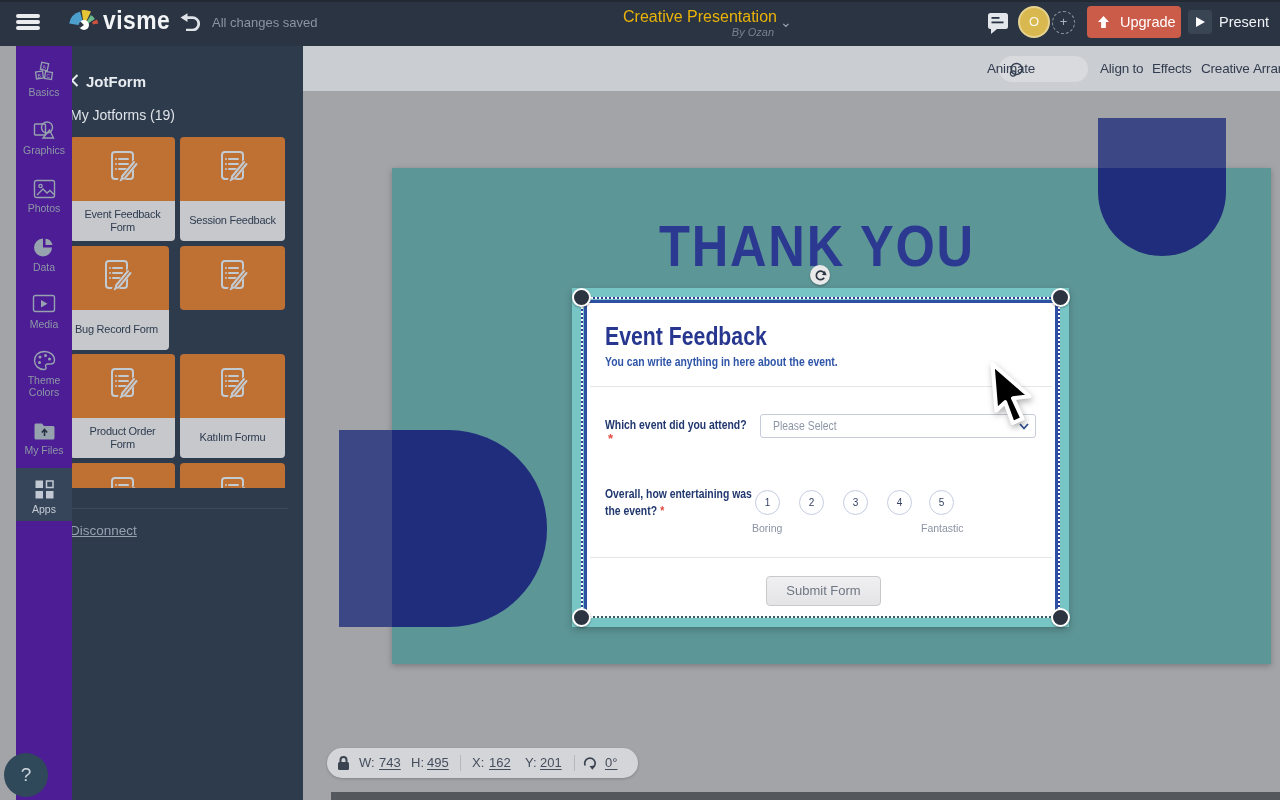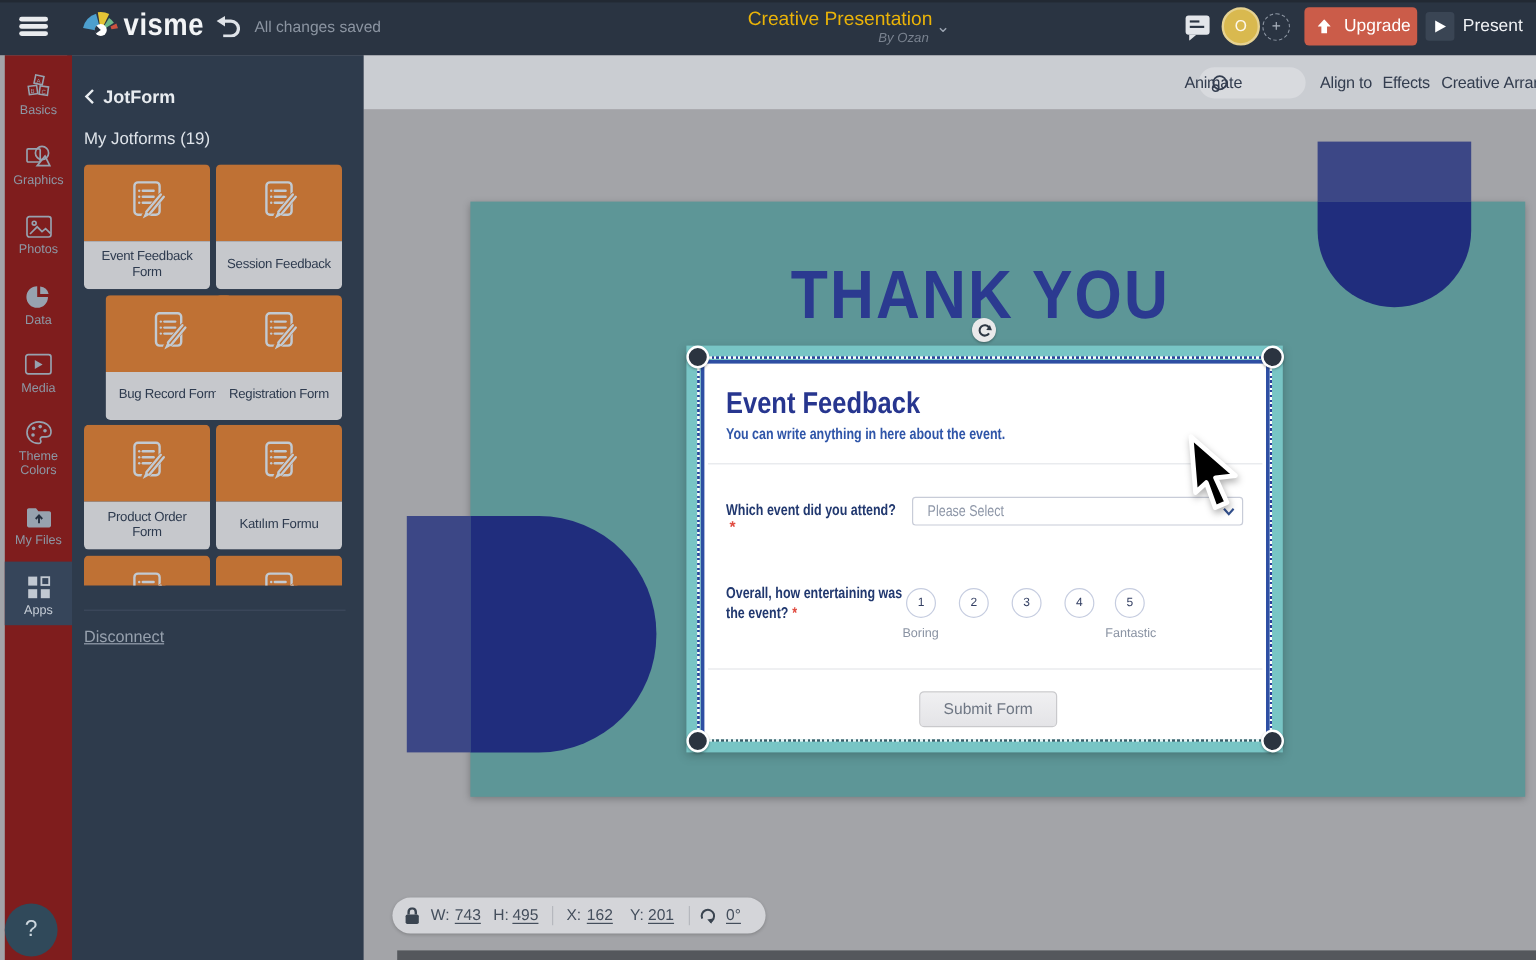--- a/index.html
+++ b/index.html
@@ -17,21 +17,21 @@
   #byozan { left:560px; top:26px; width:214px; text-align:right; color:#79828f; font-size:11px; font-style:italic; }
   #caret { left:780px; top:14px; color:#9aa3b0; font-size:14px; }
   #avatar { left:1018px; top:6px; width:32px; height:32px; border-radius:50%; background:#d9b94f; border:2px solid #e6d291; color:#fdf8ec; font-size:13px; text-align:center; line-height:28px; }
   #pluscircle { left:1052px; top:11px; width:23px; height:23px; border-radius:50%; border:1.5px dashed #8b94a1; color:#aab2bd; font-size:13px; text-align:center; line-height:19px; }
   #upgrade { left:1087px; top:6px; width:94px; height:32px; background:#cb5c49; border-radius:4px; color:#fff; font-size:14.5px; text-align:left; padding-left:33px; line-height:32px; }
   #presq { left:1188px; top:10px; width:24px; height:24px; background:#3a4554; border-radius:3px; }
   #presq div { position:absolute; left:8px; top:6.5px; width:0; height:0; border-left:9px solid #fff; border-top:5.5px solid transparent; border-bottom:5.5px solid transparent; }
   #present { left:1219px; top:14px; color:#f0f2f5; font-size:14.5px; }
 
   
-  #sidebar { left:4px; top:46px; width:56px; height:754px; background:#7f1d1d; z-index:25; }
+  #sidebar { left:16px; top:46px; width:56px; height:754px; background:#4c1d95; z-index:25; }
   .sitem { position:absolute; left:0; width:56px; text-align:center; color:#8d98a5; font-size:10.5px; }
   .sitem svg { display:block; margin:0 auto 3px; }
   #appsel { position:absolute; left:0; top:422px; width:56px; height:53px; background:#36455a; }
   #qmark { left:4px; top:753px; width:44px; height:44px; border-radius:50%; background:#30495a; color:#cdd7de; font-size:19px; text-align:center; line-height:44px; z-index:26; }
 
   
   #panel { left:56px; top:46px; width:247px; height:754px; background:#2e3b4c; z-index:20; }
   #jtitle { left:14px; top:27px; color:#e8ecf0; font-size:15px; font-weight:bold; }
   #myjot { left:14px; top:61px; color:#dfe4ea; font-size:14px; }
   .card { position:absolute; width:105px; border-radius:4px; overflow:hidden; }
@@ -237,38 +237,35 @@
     <div class="card" style="left:124px;top:91px">
         <div class="cardtop">
           <svg class="fico" width="36" height="38" viewBox="0 0 36 38">
             <use href="#docico"></use>
           </svg>
         </div>
         <div class="cardlab">
           <span>Session Feedback</span>
         </div>
       </div>
-    <div class="card" style="left:32px;top:200px">
+    <div class="card" style="left:8px;top:200px">
         <div class="cardtop">
           <svg class="fico" width="36" height="38" viewBox="0 0 36 38">
             <use href="#docico"></use>
           </svg>
         </div>
         <div class="cardlab">
           <span>Bug Record Form</span>
         </div>
       </div>
     <div class="card" style="left:124px;top:200px">
         <div class="cardtop">
           <svg class="fico" width="36" height="38" viewBox="0 0 36 38">
             <use href="#docico"></use>
           </svg>
-        </div>
-        <div class="cardlab">
-          <span>Registration Form</span>
         </div>
       </div>
     <div class="card" style="left:14px;top:308px">
         <div class="cardtop">
           <svg class="fico" width="36" height="38" viewBox="0 0 36 38">
             <use href="#docico"></use>
           </svg>
         </div>
         <div class="cardlab">
           <span>Product Order<br>Form</span>

